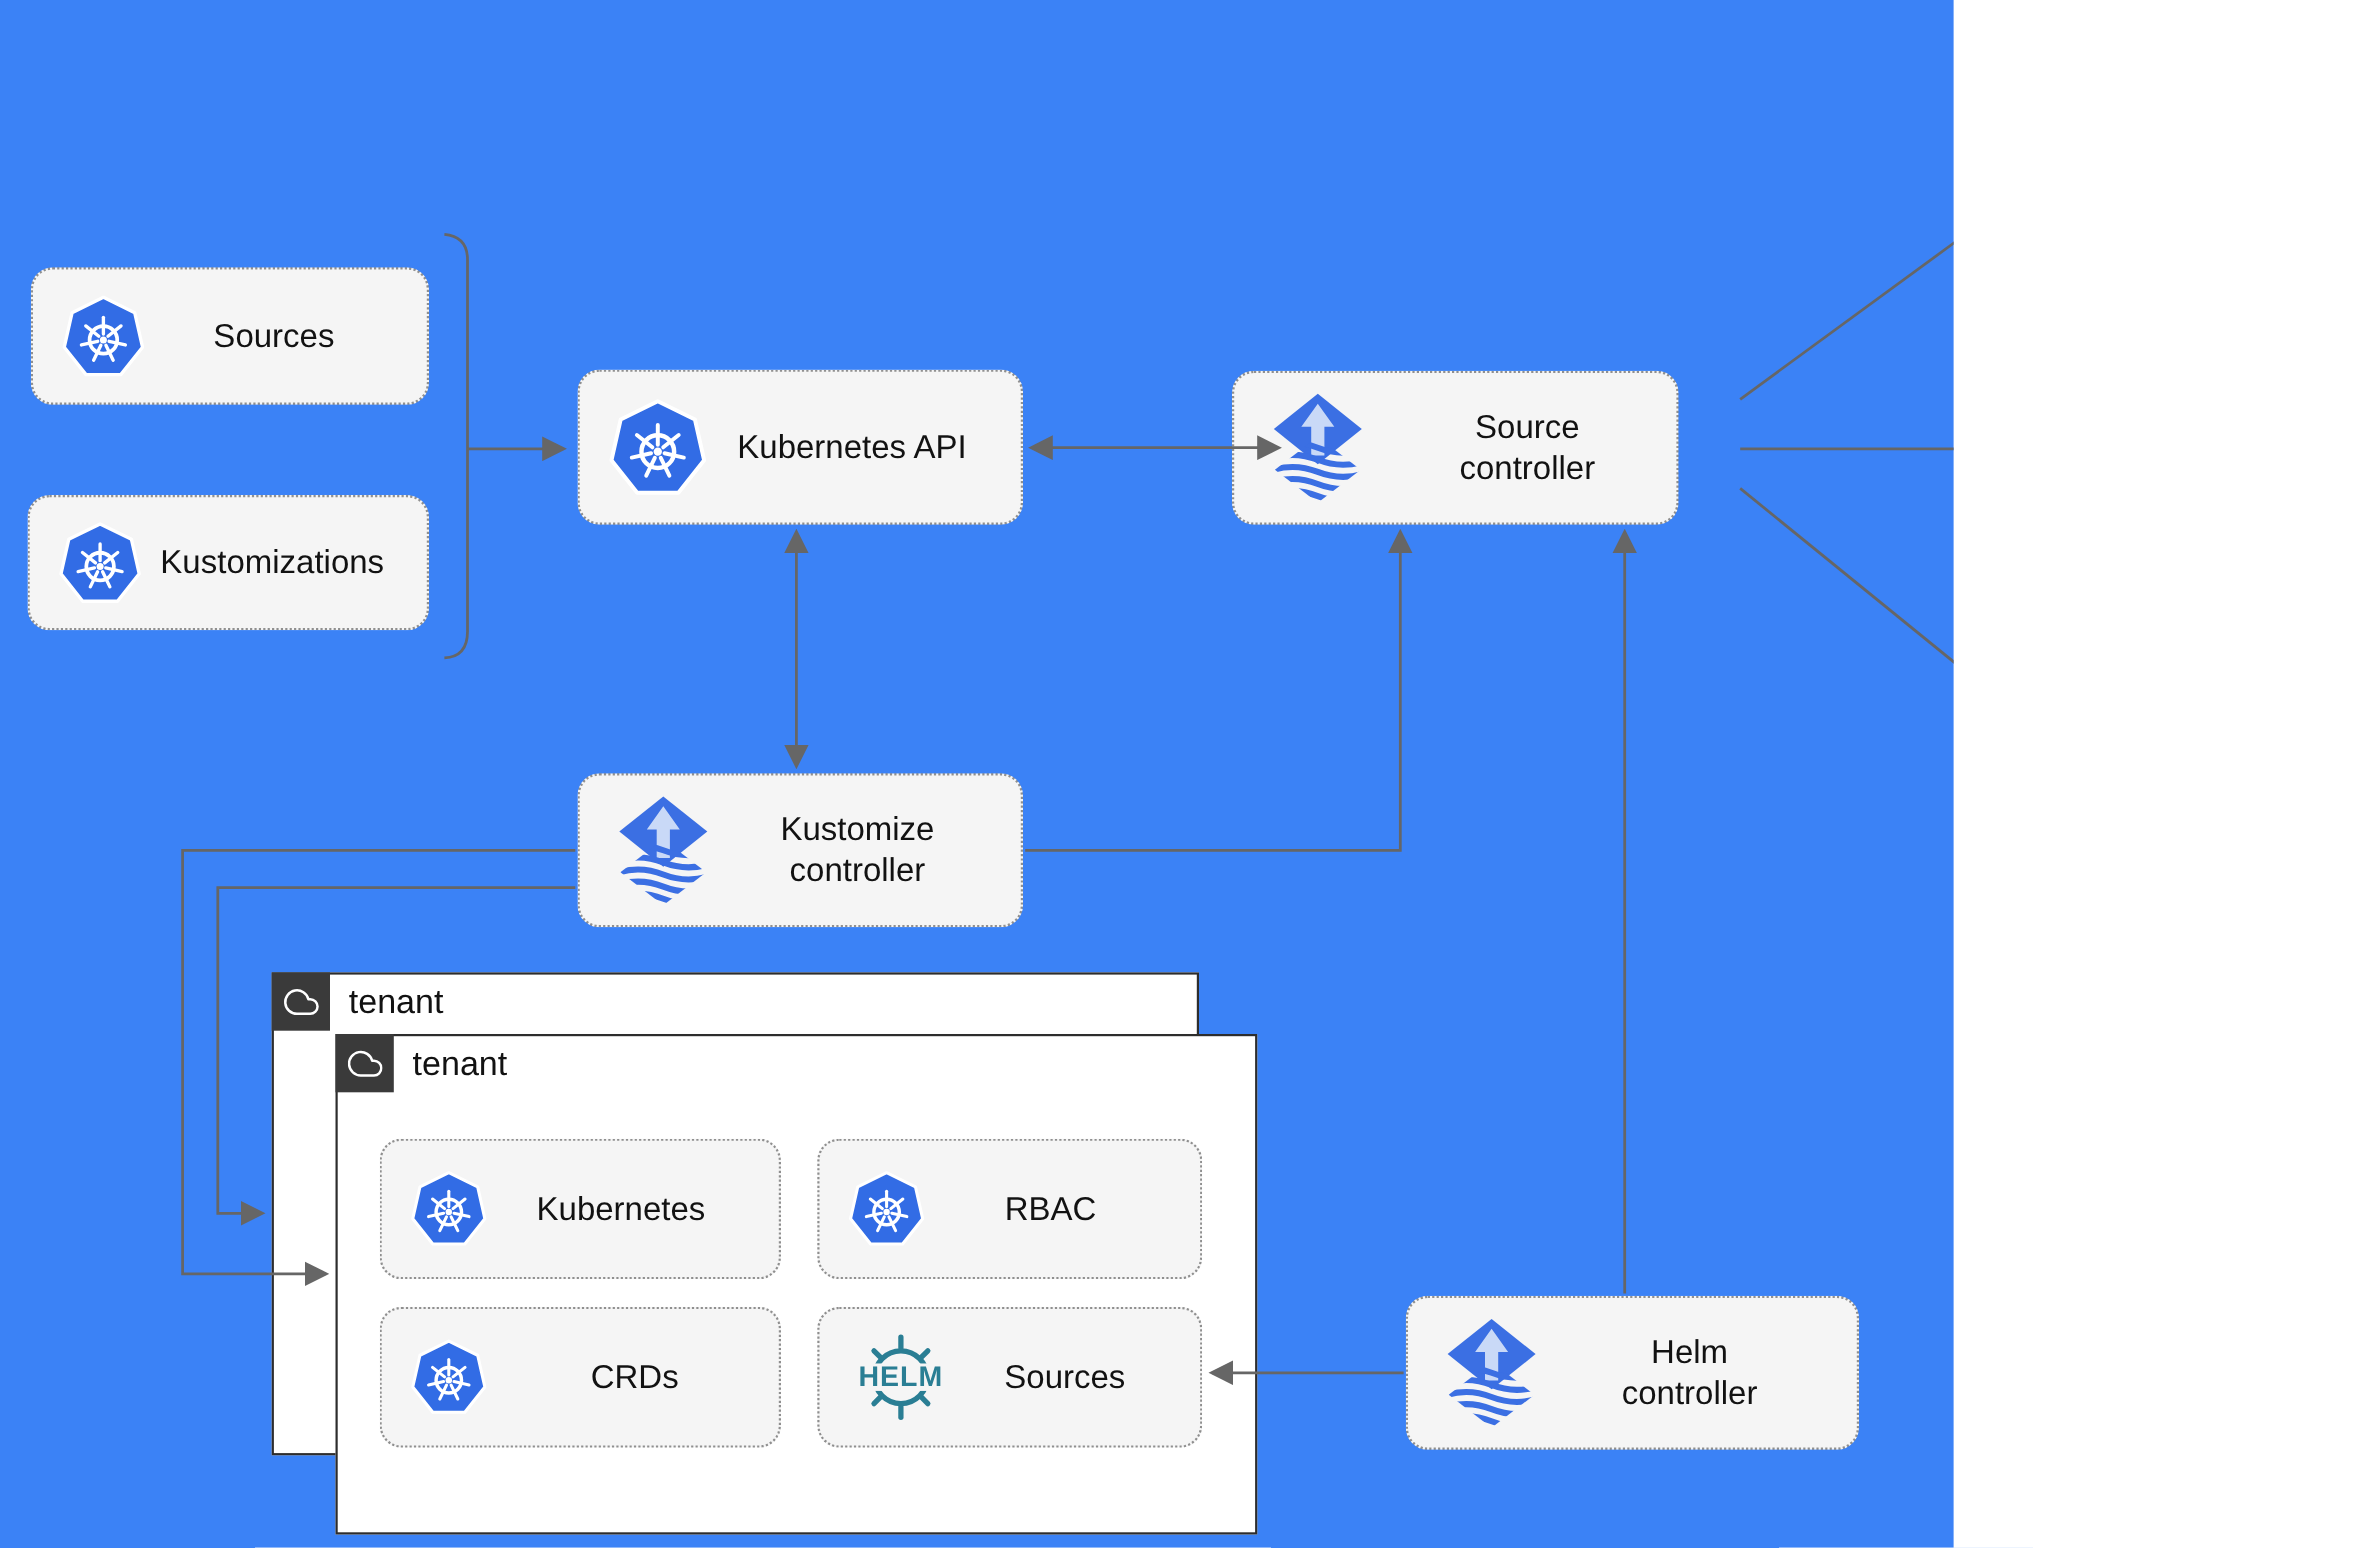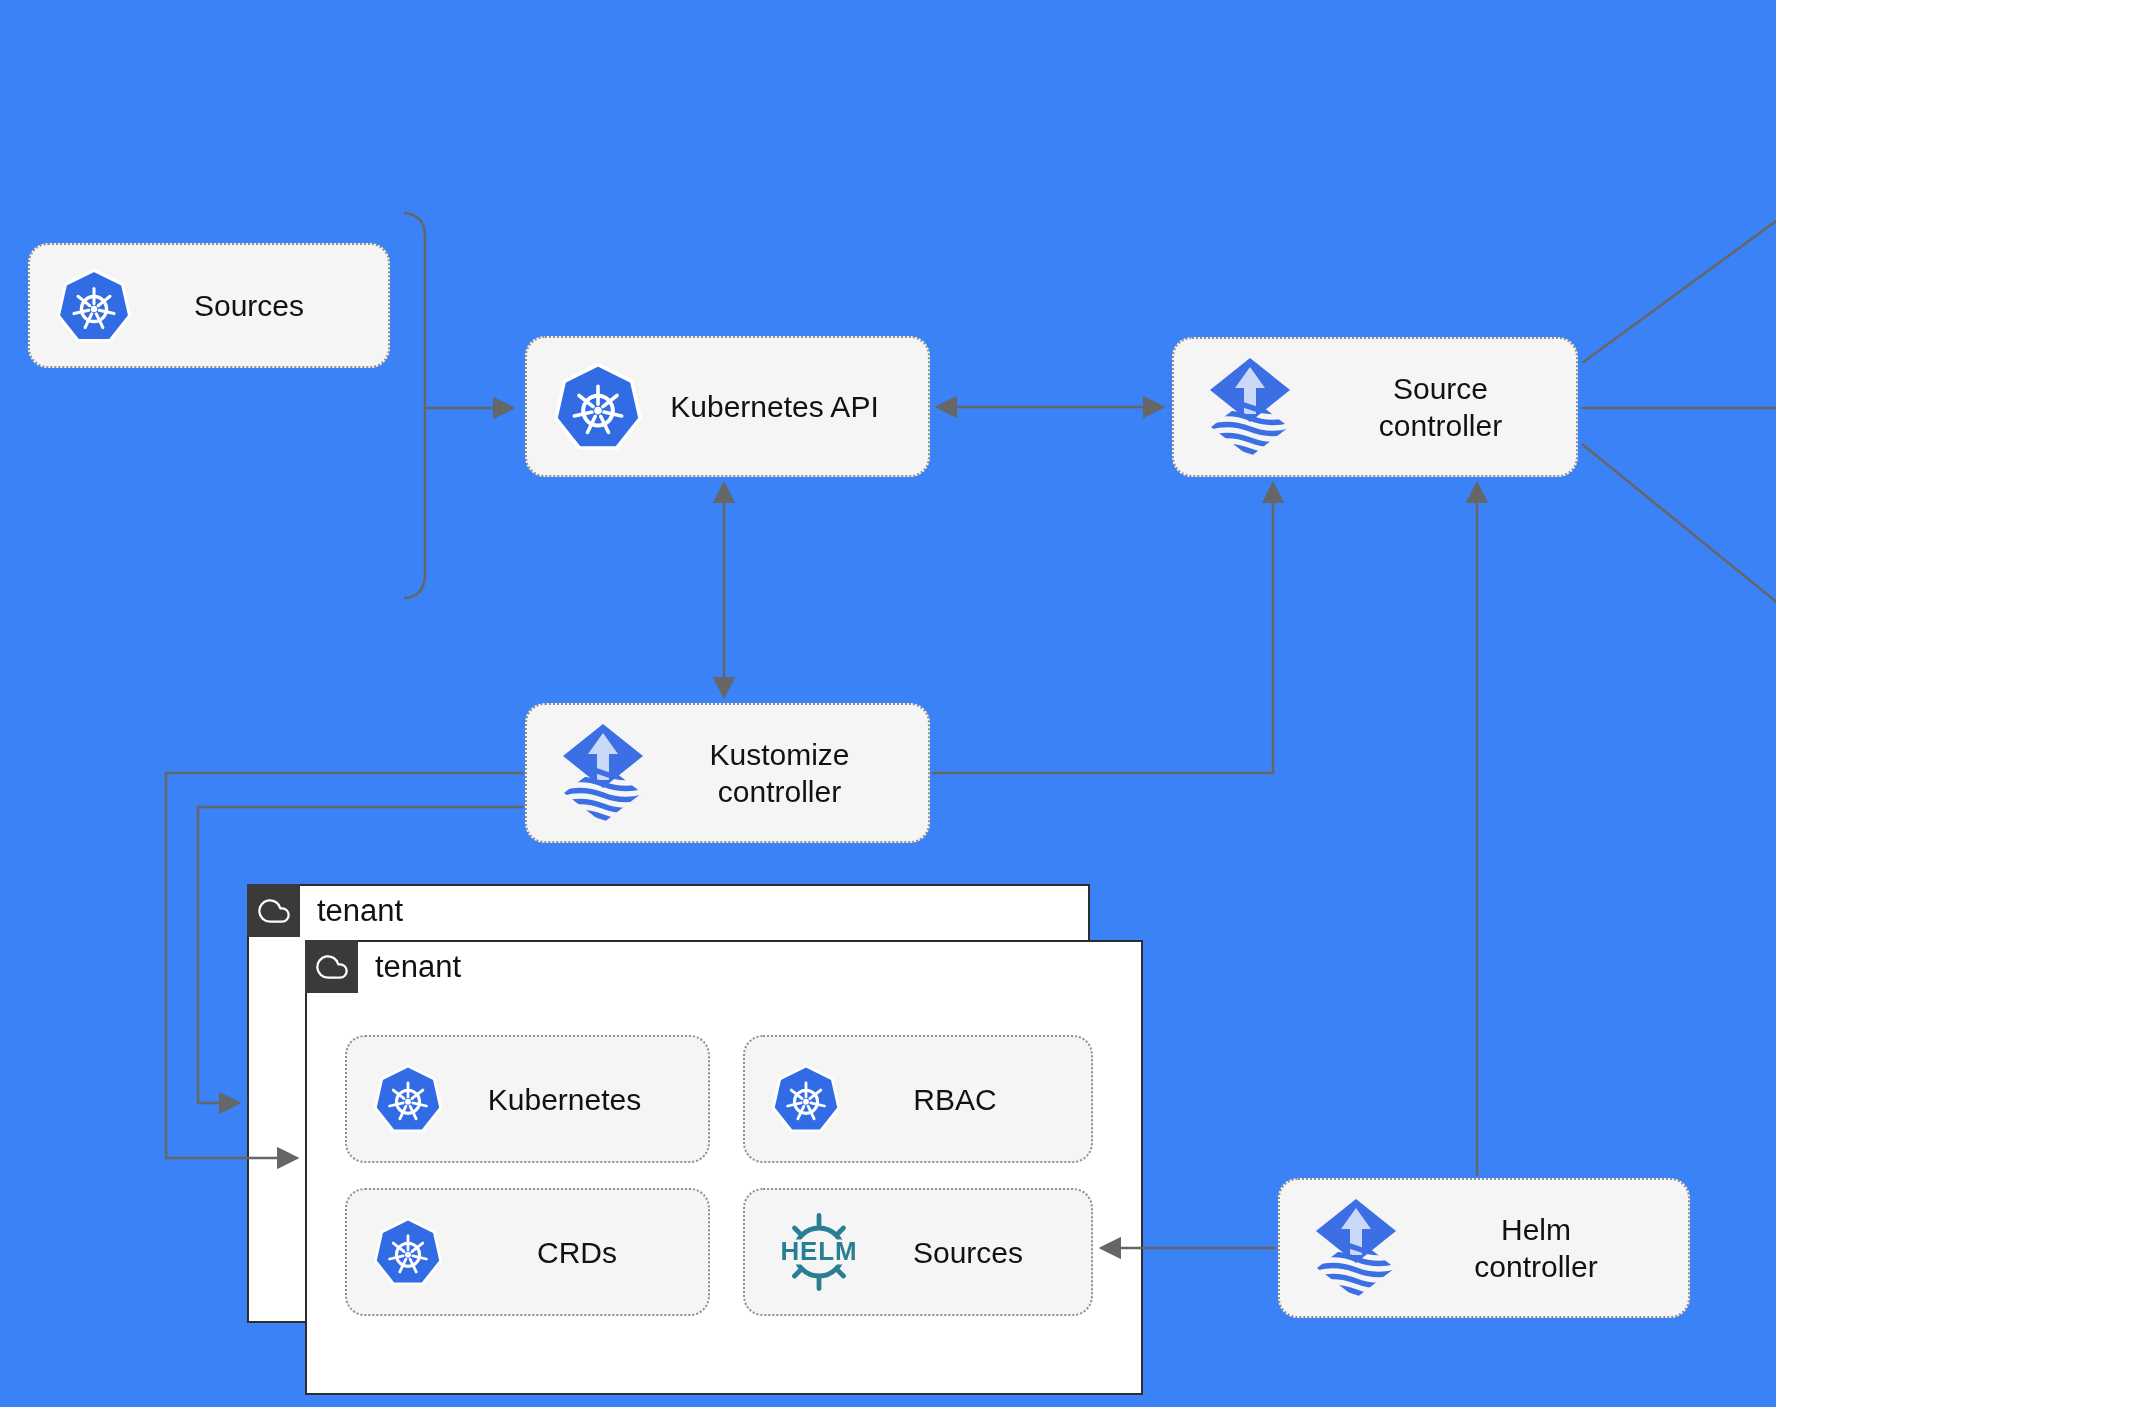--- a/index.html
+++ b/index.html
@@ -12,21 +12,21 @@
     background:#F5F5F5;border:2px dotted #8F8F8F;border-radius:20px;
     display:flex;align-items:center;padding:0 22px 0 26px;z-index:4;
   }
   .node .label{flex:1;text-align:center;font-size:30px;color:#121212;line-height:37px;}
   .node .label span{display:block;}
   .icon{flex:0 0 auto;display:block;}
 
   #n-sources{left:28px;top:243px;width:362px;height:125px;}
   #n-kustomizations{left:25px;top:450px;width:365px;height:123px;}
   #n-k8s-api{left:525px;top:336px;width:405px;height:141px;}
-  #n-source-ctrl{left:1172px;top:337px;width:406px;height:140px;gap:27px;}
+  #n-source-ctrl{left:1120px;top:337px;width:406px;height:140px;gap:27px;}
   #n-kustomize-ctrl{left:525px;top:703px;width:405px;height:140px;}
   #n-helm-ctrl{left:1278px;top:1178px;width:412px;height:140px;}
 
   
   .tenant{position:absolute;box-sizing:border-box;background:#ffffff;border:2px solid #2D2D2D;}
   #tenant-back{left:247px;top:884px;width:843px;height:439px;z-index:2;}
   #tenant-front{left:305px;top:940px;width:838px;height:455px;z-index:3;}
   .tenant-badge{position:absolute;left:-2px;top:-2px;width:53px;height:53px;background:#3A3A3A;
     display:flex;align-items:center;justify-content:center;}
   .tenant-label{position:absolute;left:68px;top:-2px;height:53px;display:flex;align-items:center;
@@ -129,20 +129,26 @@
     </defs>
   </svg>
 
   <div class="node" id="n-sources">
     <svg class="icon" width="76" height="80">
         <use href="#sym-k8s"></use>
       </svg>
     <div class="label">Sources</div>
   </div>
 
+  <div class="node" id="n-kustomizations">
+    <svg class="icon" width="76" height="80">
+        <use href="#sym-k8s"></use>
+      </svg>
+    <div class="label">Kustomizations</div>
+  </div>
 
   <div class="node" id="n-k8s-api">
     <svg class="icon" width="90" height="94">
         <use href="#sym-k8s"></use>
       </svg>
     <div class="label">Kubernetes API</div>
   </div>
 
   <div class="node" id="n-source-ctrl">
     <svg class="icon" width="100" height="104">

